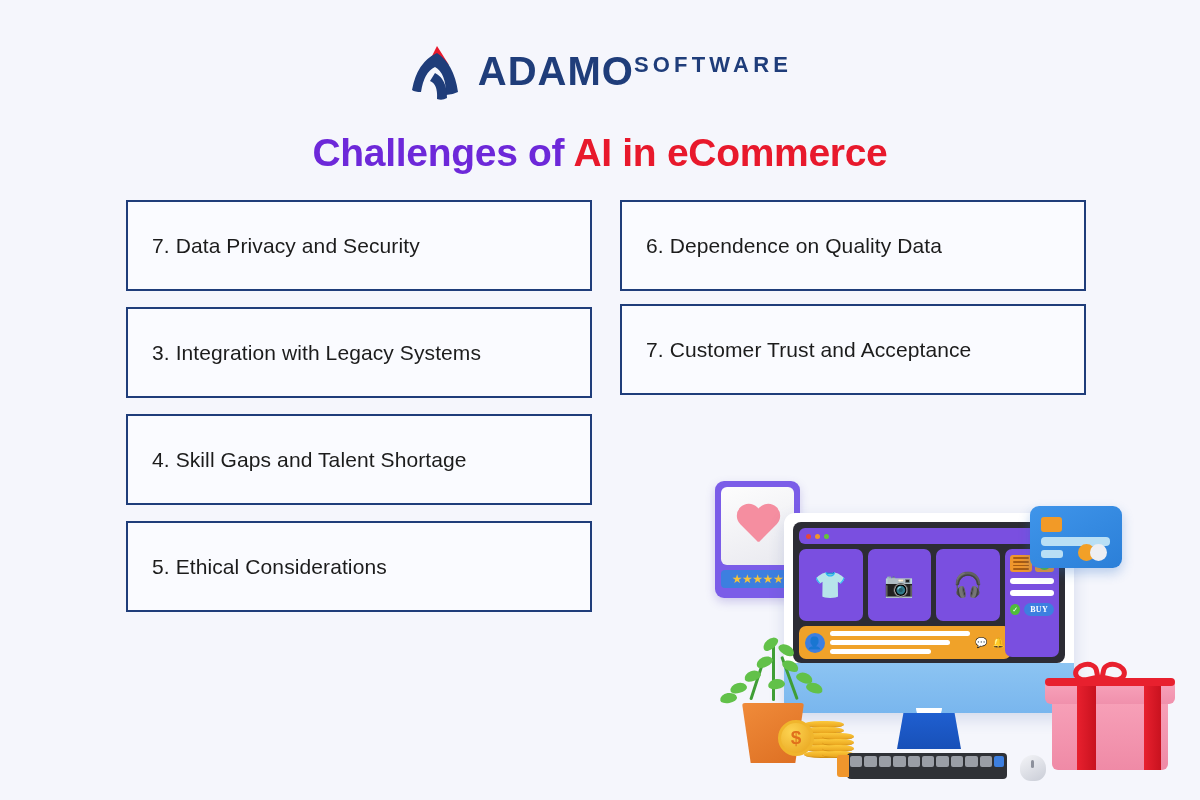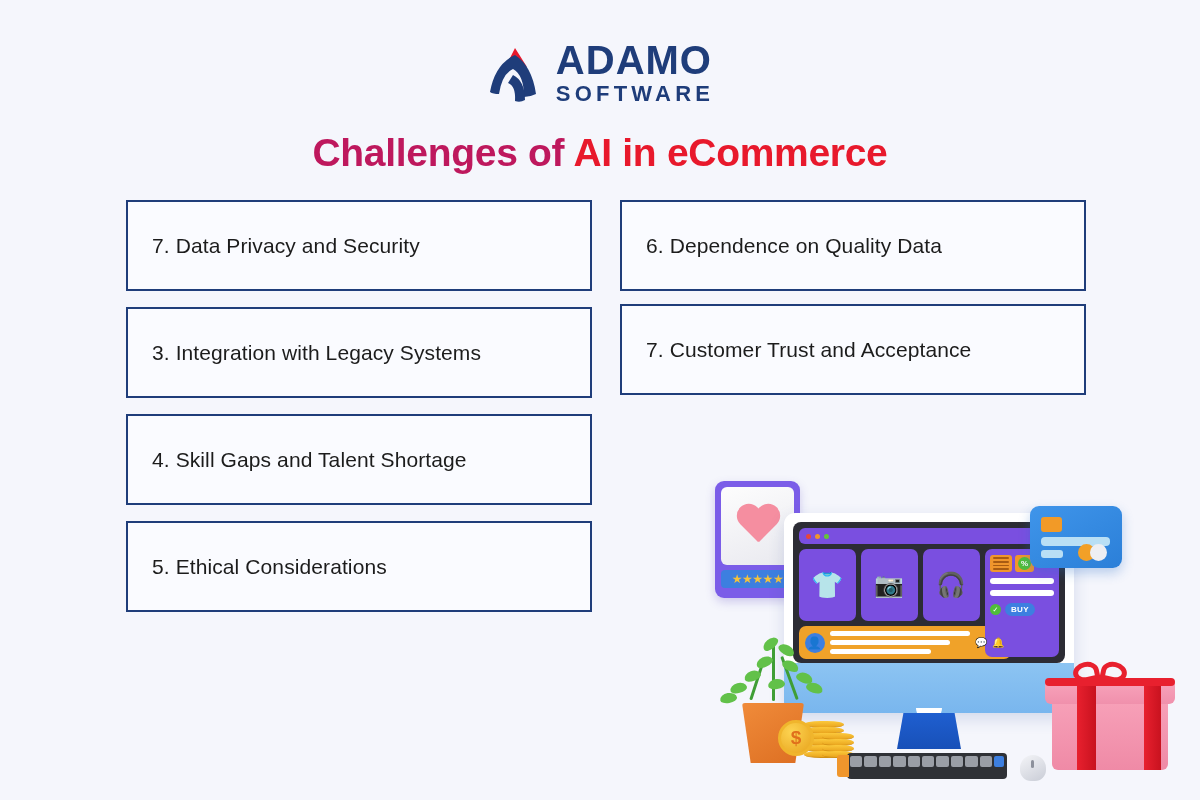--- a/index.html
+++ b/index.html
@@ -11,37 +11,37 @@
     overflow:hidden;
     position:relative;
   }
 
   
   .logo-wrap{
     position:absolute; left:0; right:0; top:40px;
     display:flex; align-items:center; justify-content:center; gap:12px;
   }
   .logo-mark{ width:58px; height:62px; display:block; }
-  .logo-text{ display:flex; flex-direction:column; line-height:1; }
+  .logo-text{ display:flex; flex-direction:row; line-height:1; }
   .logo-adamo{
     font-size:40px; font-weight:bold; color:#1f3d7a;
     letter-spacing:1px; font-family:"Liberation Sans",sans-serif;
   }
   .logo-software{
     font-size:22px; font-weight:bold; color:#1f3d7a;
     letter-spacing:4.2px; margin-top:3px;
   }
 
   
   .page-title{
     position:absolute; left:0; right:0; top:131px;
     text-align:center; font-size:39px; font-weight:bold;
     letter-spacing:-0.3px; white-space:nowrap;
   }
-  .t-navy{ color:#be185d; }
+  .t-navy{ color:#6d28d9; }
   .t-red { color:#e8192c; }
 
   
   .col{ position:absolute; width:466px; }
   .col-left { left:126px; top:200px; }
   .col-right{ left:620px; top:200px; }
 
   .item-box{
     border:2px solid #1f3d7a;
     background:#fafbff;
@@ -138,22 +138,22 @@
   .dot{ width:5px; height:5px; border-radius:50%; }
   .dot.r{ background:#e8463c; } .dot.o{ background:#f0962c; } .dot.g{ background:#64c43a; }
 
   .ui-body{ display:flex; gap:5px; margin-top:5px; height:72px; }
   .ui-products{ display:flex; gap:5px; flex:1; }
   .prod{
     flex:1; background:#7a4fe0; border-radius:7px;
     display:flex; align-items:center; justify-content:center;
   }
   .ui-side{
-    width:74px; background:#7a4fe0; border-radius:7px;
-    margin-bottom:-36px; padding:6px 5px;
+    width:54px; background:#7a4fe0; border-radius:7px;
+    margin-bottom:-36px; padding:6px 5px;font-family:Liberation Serif, serif;
   }
   .coupons{ display:flex; gap:3px; }
   .coupon{ width:22px; height:17px; background:#f0962c; border-radius:3px;
     display:flex; flex-direction:column; justify-content:center; gap:2px; padding:0 3px; }
   .coupon i{ display:block; height:1.6px; background:#a85b12; border-radius:1px; }
   .coupon-pct{ width:19px; height:17px; background:#f0962c; border-radius:3px;
     display:flex; align-items:center; justify-content:center; }
   .pct-badge{ width:13px; height:13px; border-radius:50%; background:#4fbd3a;
     color:#fff; font-size:8px; font-weight:bold; display:flex;
     align-items:center; justify-content:center; }

